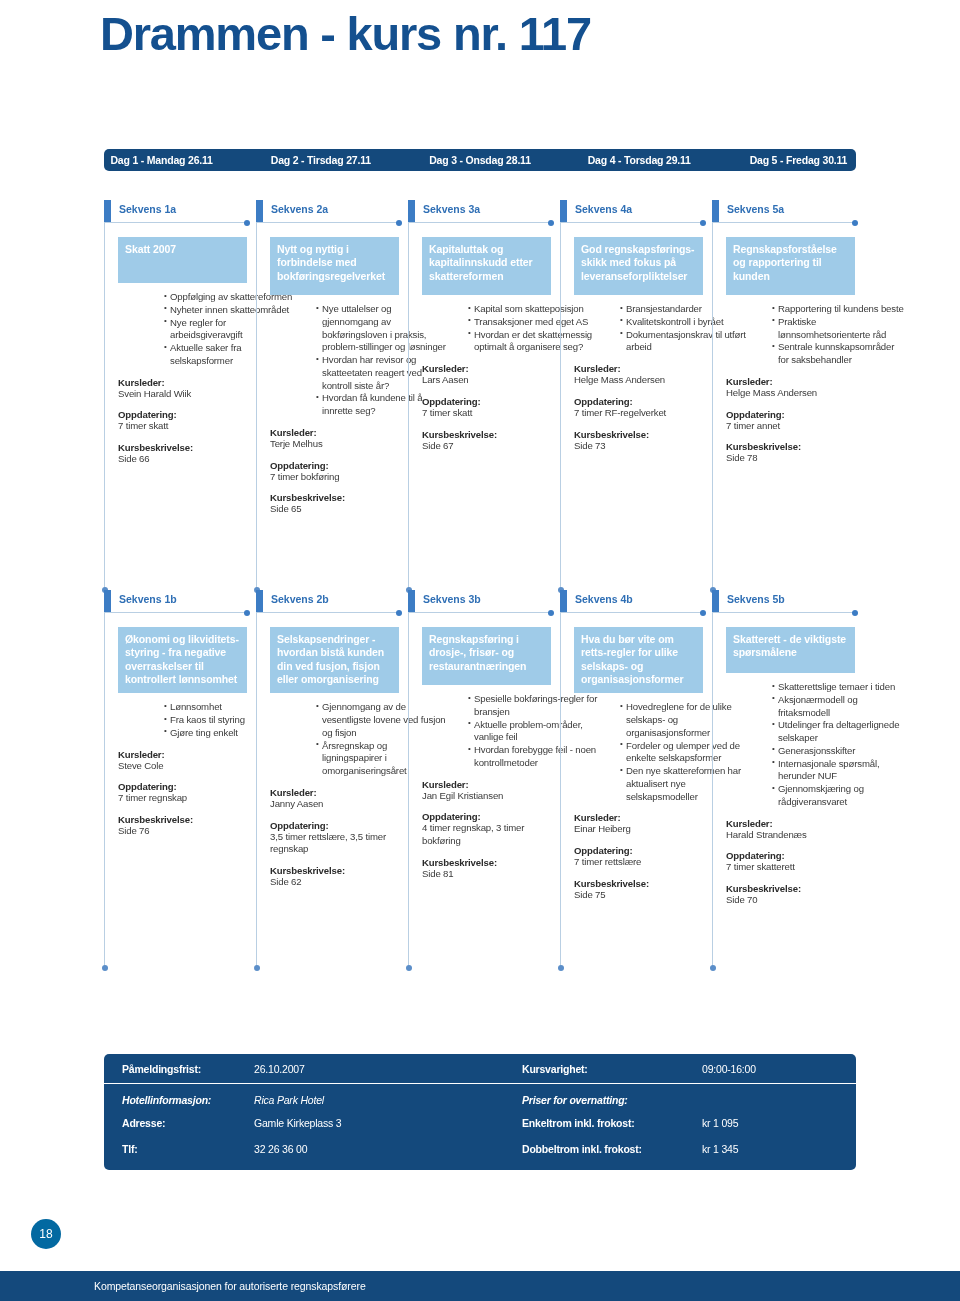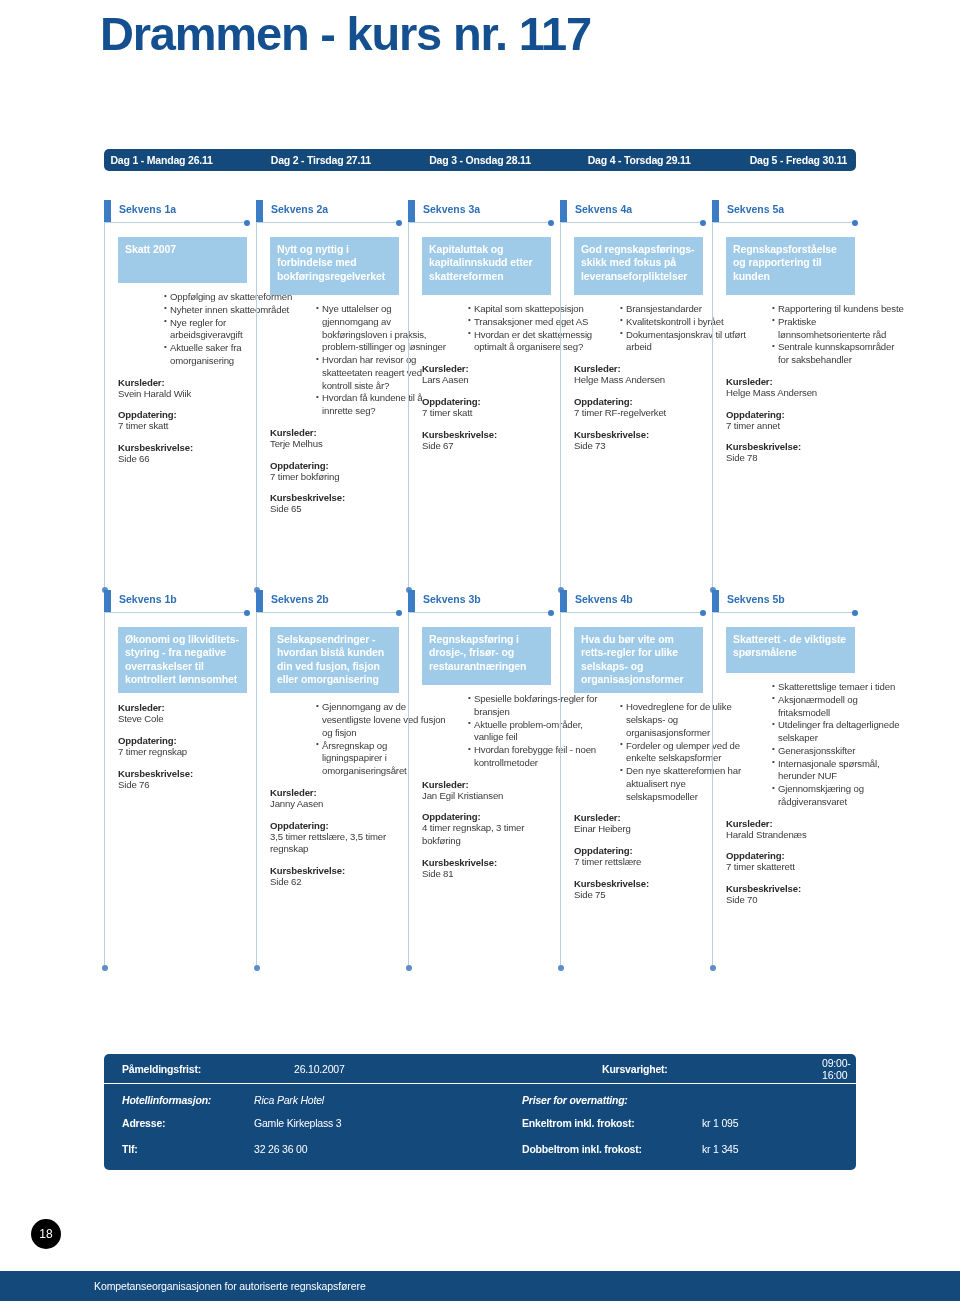--- a/index.html
+++ b/index.html
@@ -199,36 +199,36 @@
     border-radius: 5px;
     color: #ffffff;
     padding: 0;
   }
   .info-row {
     display: flex;
     align-items: center;
     height: 26px;
     padding: 0 18px;
   }
-  .info-row.sep { border-bottom: 1.5px solid #ffffff; gap: 40px; }
+  .info-row.sep { border-bottom: 1.5px solid #ffffff; }
   .c1 { flex: 0 0 132px; font-size: 10.5px; font-weight: bold; letter-spacing:-0.2px;}
   .c2 { flex: 0 0 268px; font-size: 10.5px; letter-spacing:-0.2px;}
   .c3 { flex: 0 0 180px; font-size: 10.5px; font-weight: bold; letter-spacing:-0.2px;}
   .c3.plain { font-weight: bold; }
   .c4 { flex: 1 1 auto; font-size: 10.5px; letter-spacing:-0.2px;}
 
   
   .page-num {
     position: absolute;
     left: 31px;
     top: 1219px;
     width: 30px;
     height: 30px;
     border-radius: 50%;
-    background: #000000;
+    background: #0369a1;
     color: #ffffff;
     font-size: 12px;
     display: flex;
     align-items: center;
     justify-content: center;
   }
 
   
   .footer {
     position: absolute;
@@ -273,21 +273,21 @@
             <div class="seq-label">Sekvens 1a</div>
             <div class="hrule"></div>
             <div class="hrule-dot"></div>
           </div>
           <div class="seq-body">
             <div class="course-title">Skatt 2007</div>
             <ul class="bullets">
               <li>Oppfølging av skattereformen</li>
               <li>Nyheter innen skatteområdet</li>
               <li>Nye regler for arbeidsgiveravgift</li>
-              <li>Aktuelle saker fra omorganisering</li>
+              <li>Aktuelle saker fra selskapsformer</li>
             </ul>
             <div class="meta">
               <div class="meta-label">Kursleder:</div>
               <div class="meta-value">Svein Harald Wiik</div>
             </div>
             <div class="meta">
               <div class="meta-label">Oppdatering:</div>
               <div class="meta-value">7 timer skatt</div>
             </div>
             <div class="meta">
@@ -427,20 +427,25 @@
             <div class="rail-dot"></div>
           </div>
           <div class="seq-head">
             <div class="tab-block"></div>
             <div class="seq-label">Sekvens 1b</div>
             <div class="hrule"></div>
             <div class="hrule-dot"></div>
           </div>
           <div class="seq-body">
             <div class="course-title">Økonomi og likviditets-styring - fra negative overraskelser til kontrollert lønnsomhet</div>
+            <ul class="bullets">
+              <li>Lønnsomhet</li>
+              <li>Fra kaos til styring</li>
+              <li>Gjøre ting enkelt</li>
+            </ul>
             <div class="meta">
               <div class="meta-label">Kursleder:</div>
               <div class="meta-value">Steve Cole</div>
             </div>
             <div class="meta">
               <div class="meta-label">Oppdatering:</div>
               <div class="meta-value">7 timer regnskap</div>
             </div>
             <div class="meta">
               <div class="meta-label">Kursbeskrivelse:</div>

